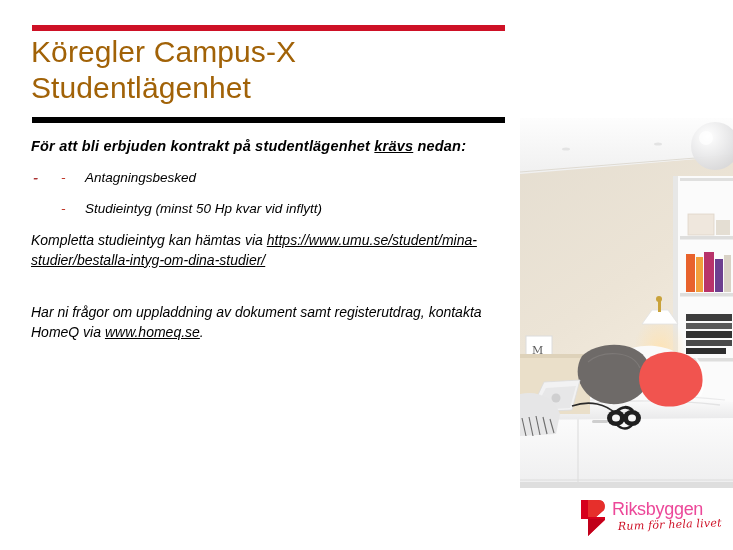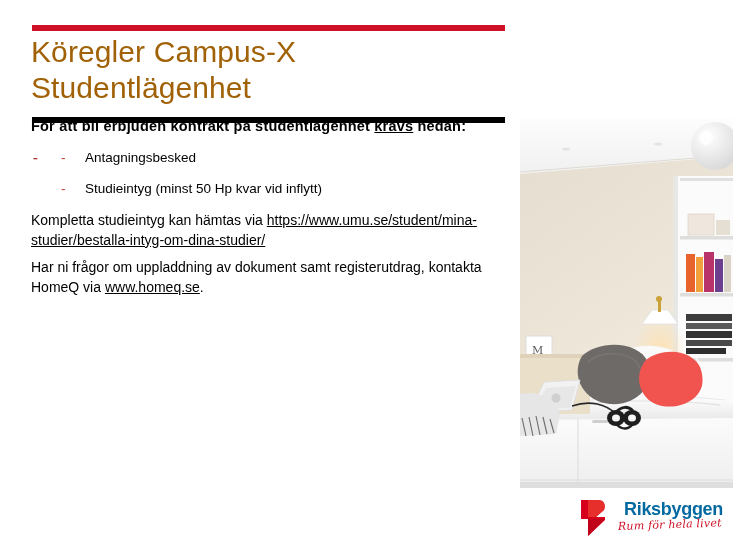--- a/index.html
+++ b/index.html
@@ -47,22 +47,23 @@
     color: #a16207;
     font-weight: 400;
     letter-spacing: 0.1px;
     white-space: pre-line;
   }
 
   
   #body-col {
     position: absolute;
     left: 31px;
-    top: 116px;
+    top: 136px;
     width: 470px;
+    font-style: italic;
   }
   #lead-statement {
     font-size: 14.5px;
     font-weight: bold;
     line-height: 20px;
     letter-spacing: 0.2px;
     margin: 0 0 10px 0;
   }
   #lead-statement .u { text-decoration: underline; }
 
@@ -105,21 +106,21 @@
     font-size: 13.5px;
     line-height: 18px;
   }
 
   .para {
     font-size: 14px;
     line-height: 19.5px;
     margin: 0;
   }
   #para-block-1 { }
-  #para-block-2 { margin-top: 8px; }
+  #para-block-2 { margin-top: 33px; }
   .link {
     text-decoration: underline;
     color: #000000;
     cursor: pointer;
   }
 
   
   #photo {
     position: absolute;
     left: 520px;
@@ -141,25 +142,25 @@
   }
   #logo-mark {
     position: absolute;
     left: 0;
     top: 1px;
     width: 30px;
     height: 40px;
   }
   #logo-wordmark {
     position: absolute;
-    left: 46px;
+    left: 34px;
     top: 2px;
     font-size: 18px;
-    font-weight: bold;
-    color: #0369a1;
+    font-weight: normal;
+    color: #ec4899;
     letter-spacing: -0.3px;
   }
   #logo-tagline {
     position: absolute;
     left: 40px;
     top: 23px;
     font-size: 11px;
     color: #CE1126;
     font-family: "DejaVu Serif", serif;
     font-style: italic;

